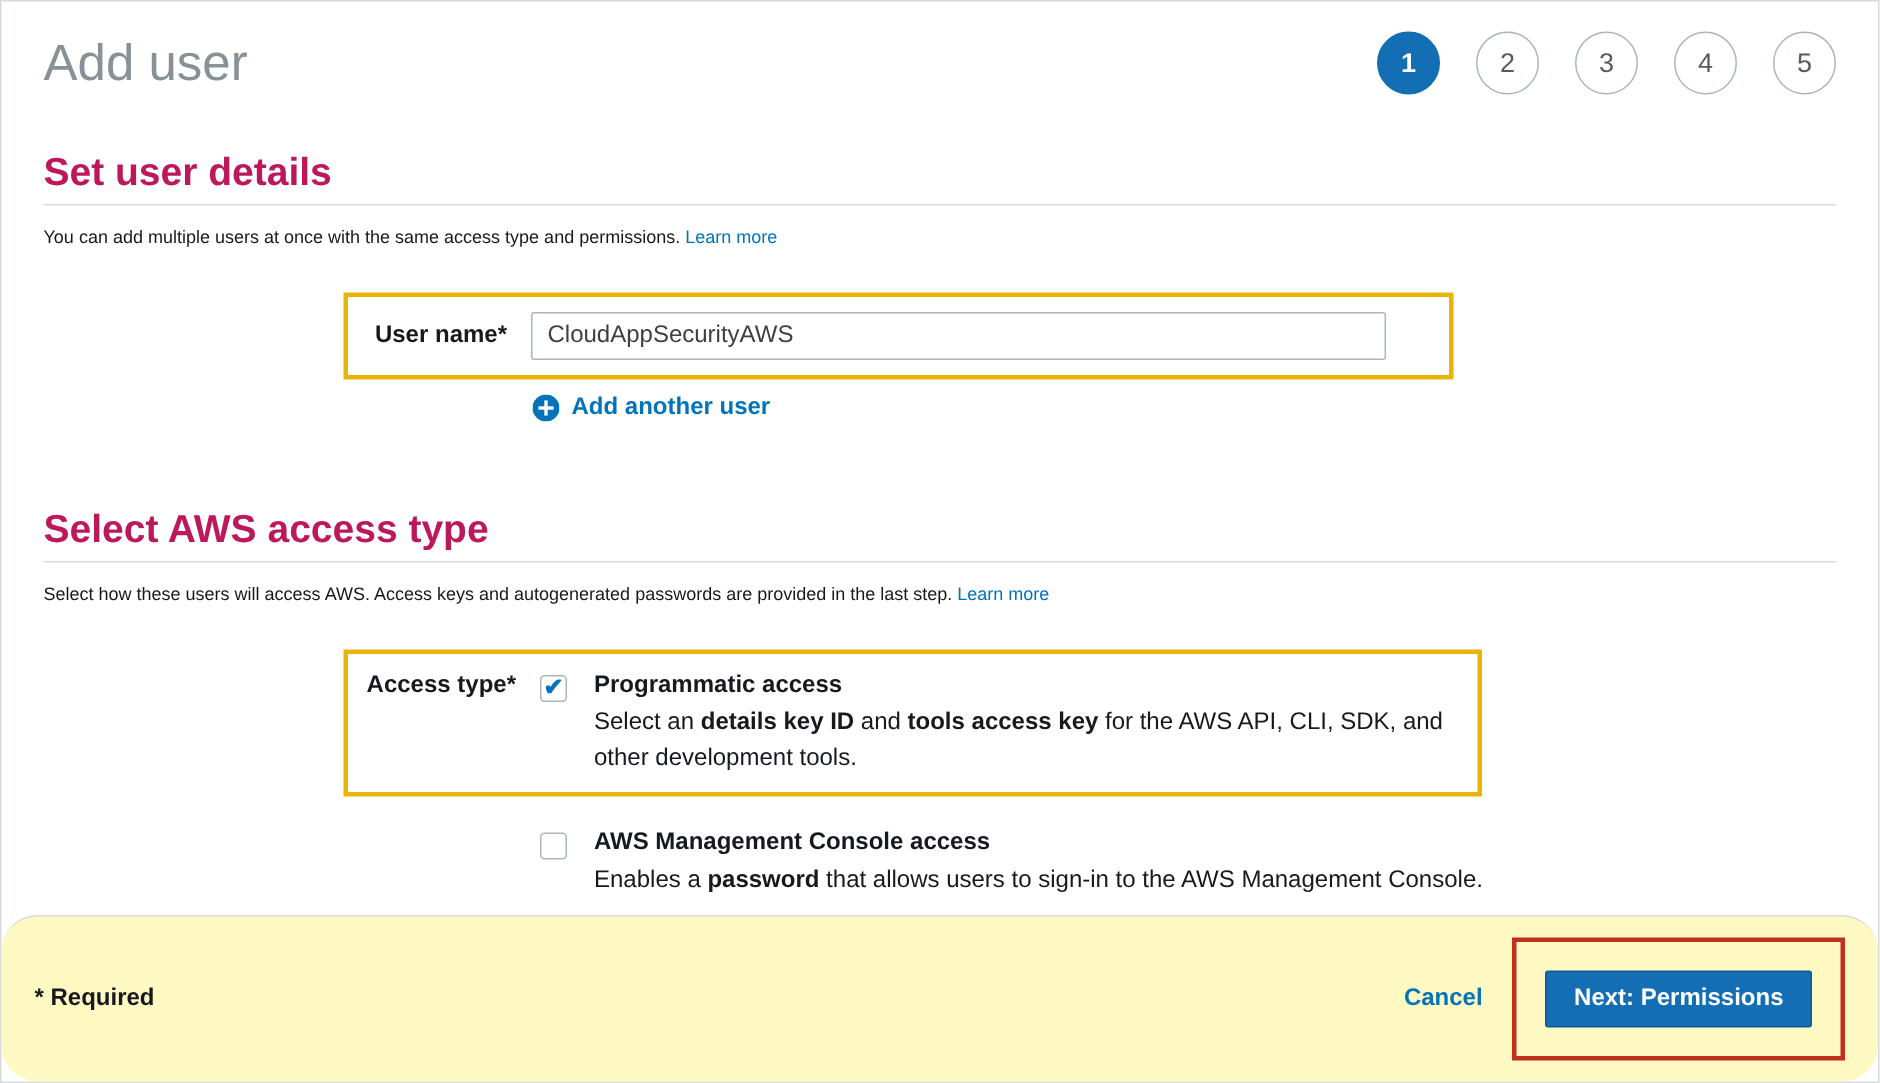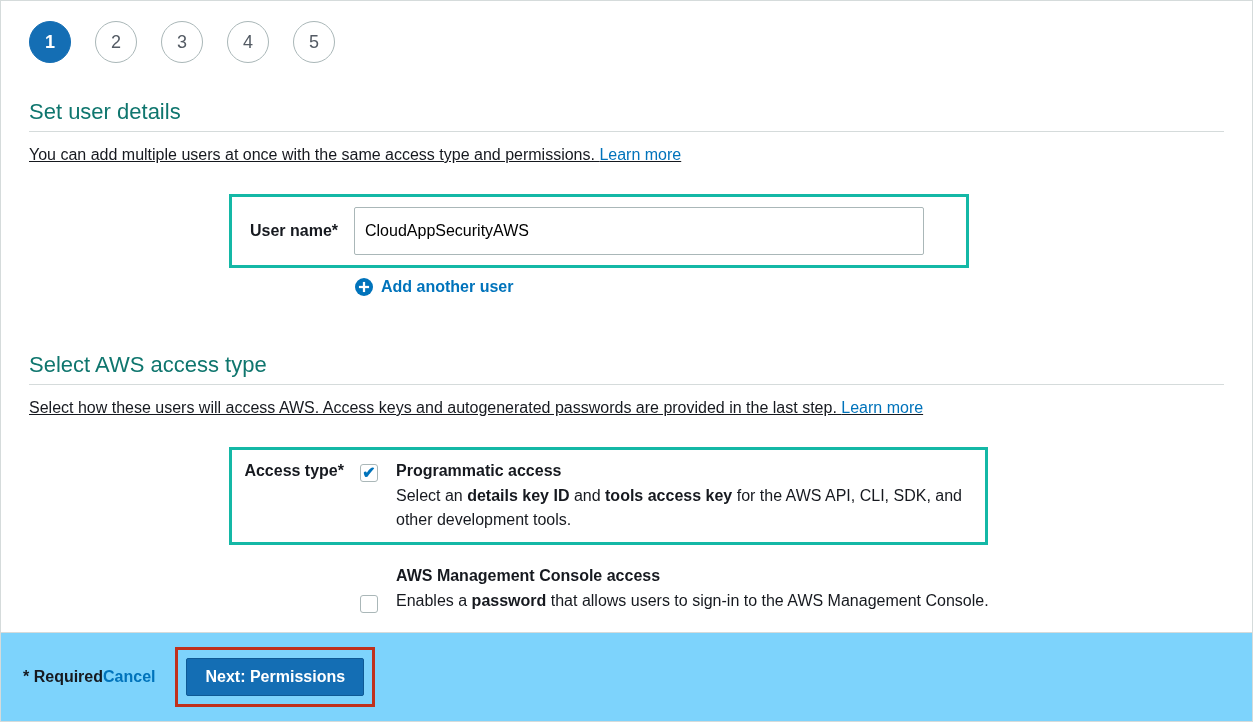--- a/index.html
+++ b/index.html
@@ -49,67 +49,66 @@
     color: #545b64;
     background: #fff;
   }
   .step.active {
     background: #146eb4;
     border-color: #146eb4;
     color: #fff;
     font-weight: 700;
   }
   .section-title {
-    font-size: 22px;
-    font-weight: 400;
-    color: #0f766e;
+    font-size: 26px;
+    font-weight: 700;
+    color: #be185d;
     margin: 0 0 6px 0;
   }
   .section-rule {
     border: none;
     border-top: 1px solid #d5dbdb;
     margin: 0 0 14px 0;
   }
   .section-intro {
-    font-size: 16px;
+    font-size: 12px;
     color: #16191f;
     margin: 0 0 30px 0;
-    text-decoration: underline;
   }
   .link {
     color: #0073bb;
     text-decoration: none;
     cursor: pointer;
   }
   .label-col {
     width: 310px;
     text-align: right;
     font-weight: 700;
     font-size: 16px;
     padding-right: 16px;
   }
   .hl-red {
-    border: 3px solid #14b8a6;
+    border: 3px solid #eab308;
     padding: 10px 12px;
     display: flex;
     align-items: center;
   }
   .hl-red.tall { padding: 4px 12px 10px 12px; align-items: flex-start; flex-direction: column; }
   .hl1 {
     margin-left: 200px;
     width: 740px;
   }
   .text-input {
     width: 570px;
-    height: 48px;
+    height: 32px;
     border: 1px solid #aab7b8;
     border-radius: 2px;
     padding: 4px 10px;
     font-size: 16px;
-    color: #000000;
+    color: #404040;
   }
   .add-another {
     margin-left: 326px;
     margin-top: 10px;
     display: flex;
     align-items: center;
     gap: 8px;
     color: #0073bb;
     font-weight: 700;
     font-size: 16px;
@@ -139,49 +138,51 @@
     content:"✔";
     color:#0073bb;
     font-size:16px;
     line-height:1;
     font-weight:700;
   }
   .access-text { flex:1; }
   .access-title { font-weight:700; font-size:16px; margin:0 0 4px 0; }
   .access-desc { font-size:16px; color:#16191f; line-height:1.5; }
   .access-desc b { font-weight:700; }
-  .unboxed { margin-left: 215px; width: 820px; align-items: flex-end; }
+  .unboxed { margin-left: 215px; width: 820px; }
   .footer {
     border-top: 1px solid #d5dbdb;
     padding: 14px 22px;
     display:flex;
     align-items:center;
-    justify-content:flex-start;
-    background:#7dd3fc;
+    justify-content:space-between;
+    background:#fef9c3;
+    border-radius:24px;
   }
   .req { font-weight:700; font-size:16px; }
   .footer-actions { display:flex; align-items:center; gap:20px; }
   .cancel-link { color:#0073bb; font-weight:700; font-size:16px; cursor:pointer; }
-  .next-wrap { border:3px solid #c0301c; padding:8px; display:inline-block; }
+  .next-wrap { border:3px solid #c0301c; padding:19px; display:inline-block; }
   .next-btn {
     background:#146eb4;
     border:1px solid #0e5a96;
     color:#fff;
     font-weight:700;
     font-size:16px;
     padding: 9px 18px;
     border-radius:2px;
     cursor:pointer;
   }
 </style>
 </head>
 <body>
 
 <div class="main">
   <div class="header-row">
+    <h1 class="page-title">Add user</h1>
     <div class="steps">
       <div class="step active">1</div>
       <div class="step">2</div>
       <div class="step">3</div>
       <div class="step">4</div>
       <div class="step">5</div>
     </div>
   </div>
 
   <h2 class="section-title">Set user details</h2>

